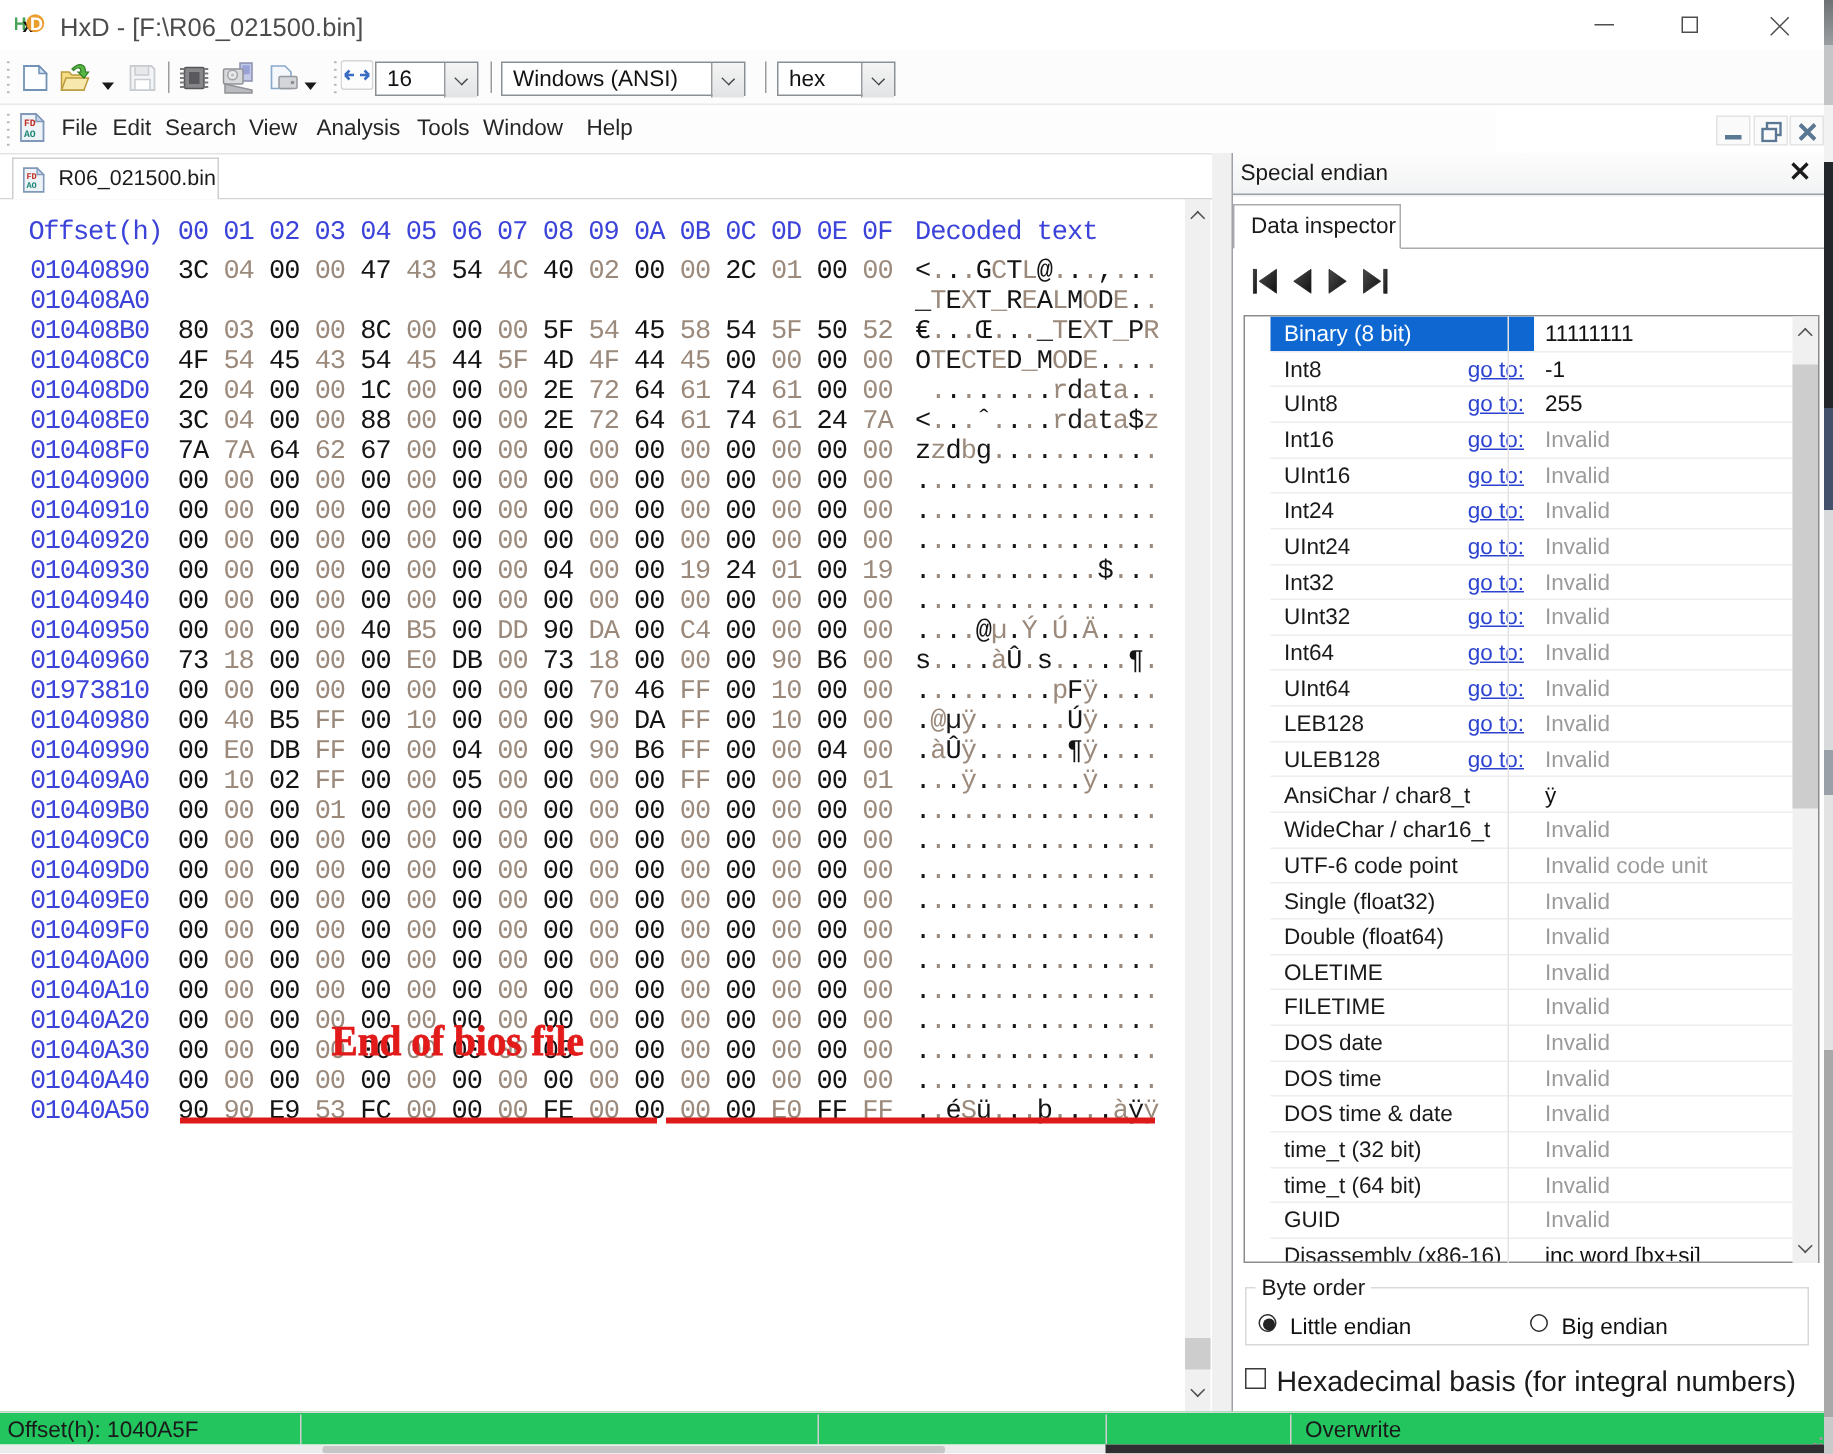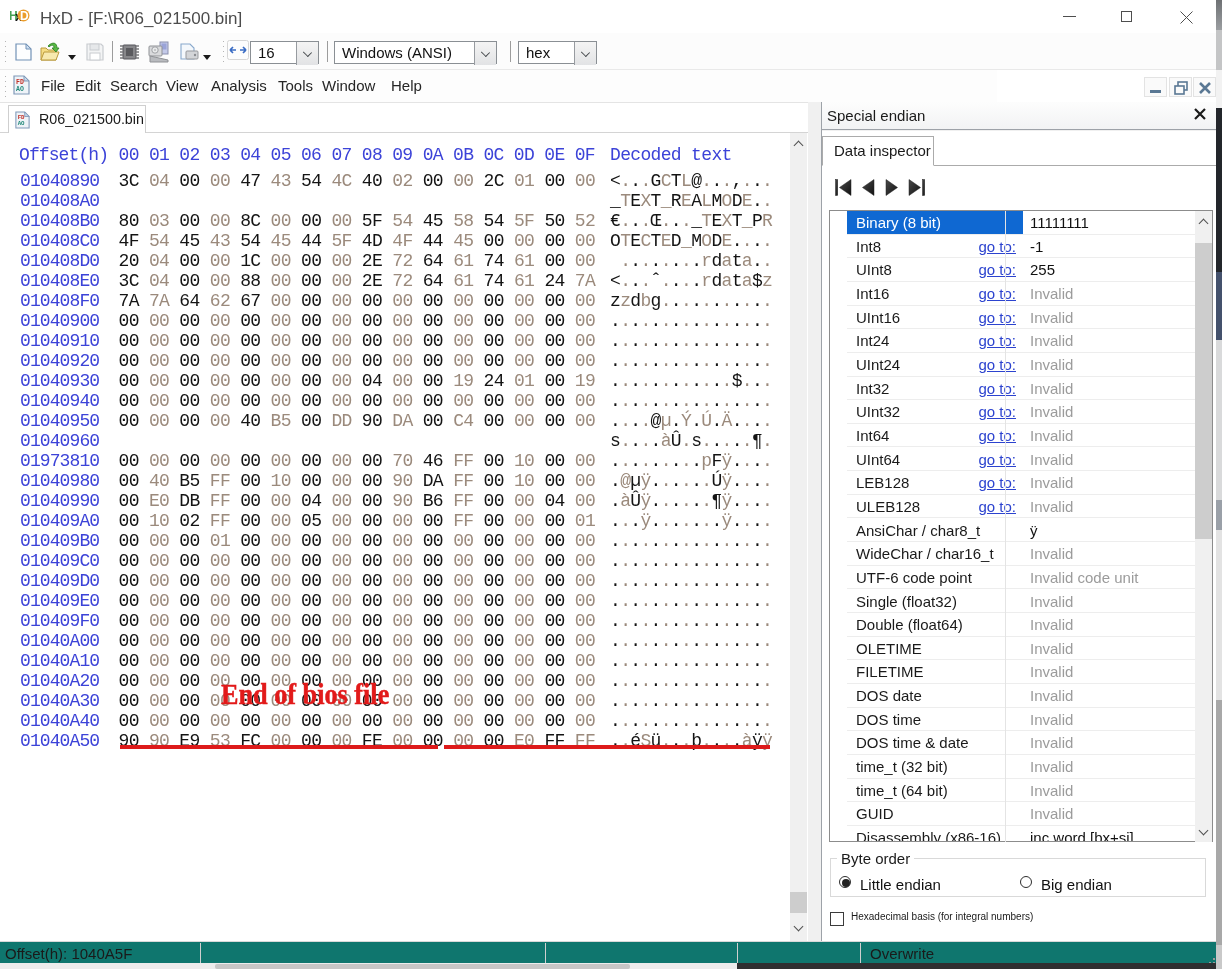--- a/index.html
+++ b/index.html
@@ -86,24 +86,24 @@
 .divider { position:absolute; left:1005px; top:211px; width:1px; height:631px; background:#e4e4e4; }
 
 
 #bogroup { position:absolute; left:830px; top:858px; width:376px; height:39px;
   border:1px solid #d9d9d9; }
 #bolabel { position:absolute; left:837px; top:850px; background:#fff; padding:0 4px; font-size:15px; }
 .radio { position:absolute; width:12px; height:12px; border:1.6px solid #2e2e2e; border-radius:50%; background:#fff; }
 .radio.on:after { content:""; position:absolute; left:2px; top:2px; width:8px; height:8px; border-radius:50%; background:#222; }
 .rlabel { position:absolute; font-size:15px; color:#111; }
 #cb { position:absolute; left:830px; top:912px; width:14px; height:14px; background:#fff; border:1.5px solid #3b3b3b; }
-#cblabel { position:absolute; left:851px; top:911px; font-size:10px;text-align:right; }
-
-
-#status { position:absolute; left:0; top:941px; width:1216px; height:22px; background:#0f766e; border-top:1px solid #d9d9d9; }
+#cblabel { position:absolute; left:851px; top:911px; font-size:19px;text-align:right; }
+
+
+#status { position:absolute; left:0; top:941px; width:1216px; height:22px; background:#22c55e; border-top:1px solid #d9d9d9; }
 #status .st { position:absolute; top:3px; font-size:15px; color:#1a1a1a; }
 .ssep { position:absolute; top:1px; width:1px; height:20px; background:#cfcfcf; }
 
 
 .strip { position:absolute; }
 </style></head>
 <body>
 
 <div id="title">
   <svg class="abs" style="left:10px;top:7px" width="20" height="19" viewBox="0 0 20 19">
@@ -243,21 +243,21 @@
 <div class="hr" style="top:97.5px"><span class="off">010408C0</span><span class="hx">4F <i>54</i> 45 <i>43</i> 54 <i>45</i> 44 <i>5F</i> 4D <i>4F</i> 44 <i>45</i> 00 <i>00</i> 00 <i>00</i></span><span class="dc">O<i>T</i>E<i>C</i>T<i>E</i>D<i>_</i>M<i>O</i>D<i>E</i>.<i>.</i>.<i>.</i></span></div>
 <div class="hr" style="top:117.5px"><span class="off">010408D0</span><span class="hx">20 <i>04</i> 00 <i>00</i> 1C <i>00</i> 00 <i>00</i> 2E <i>72</i> 64 <i>61</i> 74 <i>61</i> 00 <i>00</i></span><span class="dc">&nbsp;<i>.</i>.<i>.</i>.<i>.</i>.<i>.</i>.<i>r</i>d<i>a</i>t<i>a</i>.<i>.</i></span></div>
 <div class="hr" style="top:137.5px"><span class="off">010408E0</span><span class="hx">3C <i>04</i> 00 <i>00</i> 88 <i>00</i> 00 <i>00</i> 2E <i>72</i> 64 <i>61</i> 74 <i>61</i> 24 <i>7A</i></span><span class="dc">&lt;<i>.</i>.<i>.</i>ˆ<i>.</i>.<i>.</i>.<i>r</i>d<i>a</i>t<i>a</i>$<i>z</i></span></div>
 <div class="hr" style="top:157.5px"><span class="off">010408F0</span><span class="hx">7A <i>7A</i> 64 <i>62</i> 67 <i>00</i> 00 <i>00</i> 00 <i>00</i> 00 <i>00</i> 00 <i>00</i> 00 <i>00</i></span><span class="dc">z<i>z</i>d<i>b</i>g<i>.</i>.<i>.</i>.<i>.</i>.<i>.</i>.<i>.</i>.<i>.</i></span></div>
 <div class="hr" style="top:177.5px"><span class="off">01040900</span><span class="hx">00 <i>00</i> 00 <i>00</i> 00 <i>00</i> 00 <i>00</i> 00 <i>00</i> 00 <i>00</i> 00 <i>00</i> 00 <i>00</i></span><span class="dc">.<i>.</i>.<i>.</i>.<i>.</i>.<i>.</i>.<i>.</i>.<i>.</i>.<i>.</i>.<i>.</i></span></div>
 <div class="hr" style="top:197.5px"><span class="off">01040910</span><span class="hx">00 <i>00</i> 00 <i>00</i> 00 <i>00</i> 00 <i>00</i> 00 <i>00</i> 00 <i>00</i> 00 <i>00</i> 00 <i>00</i></span><span class="dc">.<i>.</i>.<i>.</i>.<i>.</i>.<i>.</i>.<i>.</i>.<i>.</i>.<i>.</i>.<i>.</i></span></div>
 <div class="hr" style="top:217.5px"><span class="off">01040920</span><span class="hx">00 <i>00</i> 00 <i>00</i> 00 <i>00</i> 00 <i>00</i> 00 <i>00</i> 00 <i>00</i> 00 <i>00</i> 00 <i>00</i></span><span class="dc">.<i>.</i>.<i>.</i>.<i>.</i>.<i>.</i>.<i>.</i>.<i>.</i>.<i>.</i>.<i>.</i></span></div>
 <div class="hr" style="top:237.5px"><span class="off">01040930</span><span class="hx">00 <i>00</i> 00 <i>00</i> 00 <i>00</i> 00 <i>00</i> 04 <i>00</i> 00 <i>19</i> 24 <i>01</i> 00 <i>19</i></span><span class="dc">.<i>.</i>.<i>.</i>.<i>.</i>.<i>.</i>.<i>.</i>.<i>.</i>$<i>.</i>.<i>.</i></span></div>
 <div class="hr" style="top:257.5px"><span class="off">01040940</span><span class="hx">00 <i>00</i> 00 <i>00</i> 00 <i>00</i> 00 <i>00</i> 00 <i>00</i> 00 <i>00</i> 00 <i>00</i> 00 <i>00</i></span><span class="dc">.<i>.</i>.<i>.</i>.<i>.</i>.<i>.</i>.<i>.</i>.<i>.</i>.<i>.</i>.<i>.</i></span></div>
 <div class="hr" style="top:277.5px"><span class="off">01040950</span><span class="hx">00 <i>00</i> 00 <i>00</i> 40 <i>B5</i> 00 <i>DD</i> 90 <i>DA</i> 00 <i>C4</i> 00 <i>00</i> 00 <i>00</i></span><span class="dc">.<i>.</i>.<i>.</i>@<i>µ</i>.<i>Ý</i>.<i>Ú</i>.<i>Ä</i>.<i>.</i>.<i>.</i></span></div>
-<div class="hr" style="top:297.5px"><span class="off">01040960</span><span class="dc">s<i>.</i>.<i>.</i>.<i>à</i>Û<i>.</i>s<i>.</i>.<i>.</i>.<i>.</i>¶<i>.</i></span></div>
+<div class="hr" style="top:297.5px"><span class="off">01040960</span><span class="hx">73 <i>18</i> 00 <i>00</i> 00 <i>E0</i> DB <i>00</i> 73 <i>18</i> 00 <i>00</i> 00 <i>90</i> B6 <i>00</i></span><span class="dc">s<i>.</i>.<i>.</i>.<i>à</i>Û<i>.</i>s<i>.</i>.<i>.</i>.<i>.</i>¶<i>.</i></span></div>
 <div class="hr" style="top:317.5px"><span class="off">01973810</span><span class="hx">00 <i>00</i> 00 <i>00</i> 00 <i>00</i> 00 <i>00</i> 00 <i>70</i> 46 <i>FF</i> 00 <i>10</i> 00 <i>00</i></span><span class="dc">.<i>.</i>.<i>.</i>.<i>.</i>.<i>.</i>.<i>p</i>F<i>ÿ</i>.<i>.</i>.<i>.</i></span></div>
 <div class="hr" style="top:337.5px"><span class="off">01040980</span><span class="hx">00 <i>40</i> B5 <i>FF</i> 00 <i>10</i> 00 <i>00</i> 00 <i>90</i> DA <i>FF</i> 00 <i>10</i> 00 <i>00</i></span><span class="dc">.<i>@</i>µ<i>ÿ</i>.<i>.</i>.<i>.</i>.<i>.</i>Ú<i>ÿ</i>.<i>.</i>.<i>.</i></span></div>
 <div class="hr" style="top:357.5px"><span class="off">01040990</span><span class="hx">00 <i>E0</i> DB <i>FF</i> 00 <i>00</i> 04 <i>00</i> 00 <i>90</i> B6 <i>FF</i> 00 <i>00</i> 04 <i>00</i></span><span class="dc">.<i>à</i>Û<i>ÿ</i>.<i>.</i>.<i>.</i>.<i>.</i>¶<i>ÿ</i>.<i>.</i>.<i>.</i></span></div>
 <div class="hr" style="top:377.5px"><span class="off">010409A0</span><span class="hx">00 <i>10</i> 02 <i>FF</i> 00 <i>00</i> 05 <i>00</i> 00 <i>00</i> 00 <i>FF</i> 00 <i>00</i> 00 <i>01</i></span><span class="dc">.<i>.</i>.<i>ÿ</i>.<i>.</i>.<i>.</i>.<i>.</i>.<i>ÿ</i>.<i>.</i>.<i>.</i></span></div>
 <div class="hr" style="top:397.5px"><span class="off">010409B0</span><span class="hx">00 <i>00</i> 00 <i>01</i> 00 <i>00</i> 00 <i>00</i> 00 <i>00</i> 00 <i>00</i> 00 <i>00</i> 00 <i>00</i></span><span class="dc">.<i>.</i>.<i>.</i>.<i>.</i>.<i>.</i>.<i>.</i>.<i>.</i>.<i>.</i>.<i>.</i></span></div>
 <div class="hr" style="top:417.5px"><span class="off">010409C0</span><span class="hx">00 <i>00</i> 00 <i>00</i> 00 <i>00</i> 00 <i>00</i> 00 <i>00</i> 00 <i>00</i> 00 <i>00</i> 00 <i>00</i></span><span class="dc">.<i>.</i>.<i>.</i>.<i>.</i>.<i>.</i>.<i>.</i>.<i>.</i>.<i>.</i>.<i>.</i></span></div>
 <div class="hr" style="top:437.5px"><span class="off">010409D0</span><span class="hx">00 <i>00</i> 00 <i>00</i> 00 <i>00</i> 00 <i>00</i> 00 <i>00</i> 00 <i>00</i> 00 <i>00</i> 00 <i>00</i></span><span class="dc">.<i>.</i>.<i>.</i>.<i>.</i>.<i>.</i>.<i>.</i>.<i>.</i>.<i>.</i>.<i>.</i></span></div>
 <div class="hr" style="top:457.5px"><span class="off">010409E0</span><span class="hx">00 <i>00</i> 00 <i>00</i> 00 <i>00</i> 00 <i>00</i> 00 <i>00</i> 00 <i>00</i> 00 <i>00</i> 00 <i>00</i></span><span class="dc">.<i>.</i>.<i>.</i>.<i>.</i>.<i>.</i>.<i>.</i>.<i>.</i>.<i>.</i>.<i>.</i></span></div>
 <div class="hr" style="top:477.5px"><span class="off">010409F0</span><span class="hx">00 <i>00</i> 00 <i>00</i> 00 <i>00</i> 00 <i>00</i> 00 <i>00</i> 00 <i>00</i> 00 <i>00</i> 00 <i>00</i></span><span class="dc">.<i>.</i>.<i>.</i>.<i>.</i>.<i>.</i>.<i>.</i>.<i>.</i>.<i>.</i>.<i>.</i></span></div>
 <div class="hr" style="top:497.5px"><span class="off">01040A00</span><span class="hx">00 <i>00</i> 00 <i>00</i> 00 <i>00</i> 00 <i>00</i> 00 <i>00</i> 00 <i>00</i> 00 <i>00</i> 00 <i>00</i></span><span class="dc">.<i>.</i>.<i>.</i>.<i>.</i>.<i>.</i>.<i>.</i>.<i>.</i>.<i>.</i>.<i>.</i></span></div>

